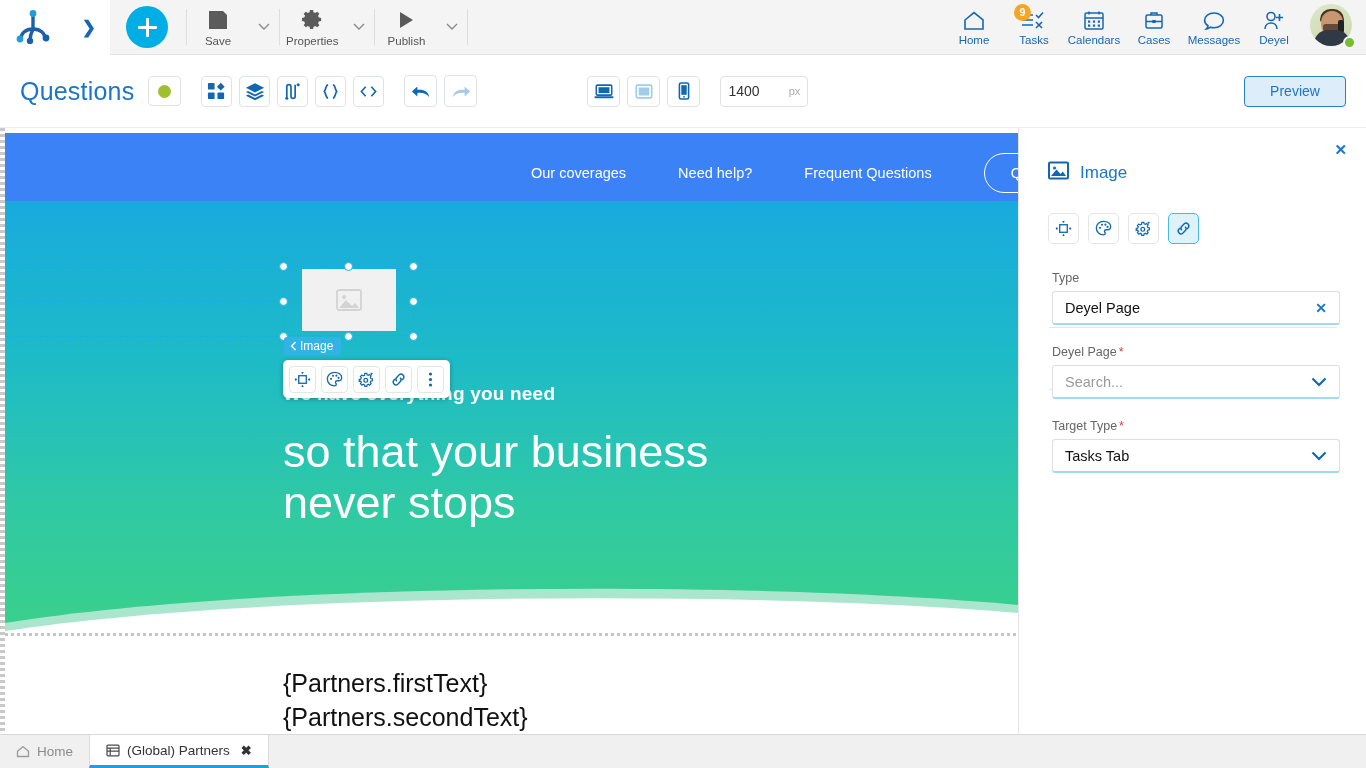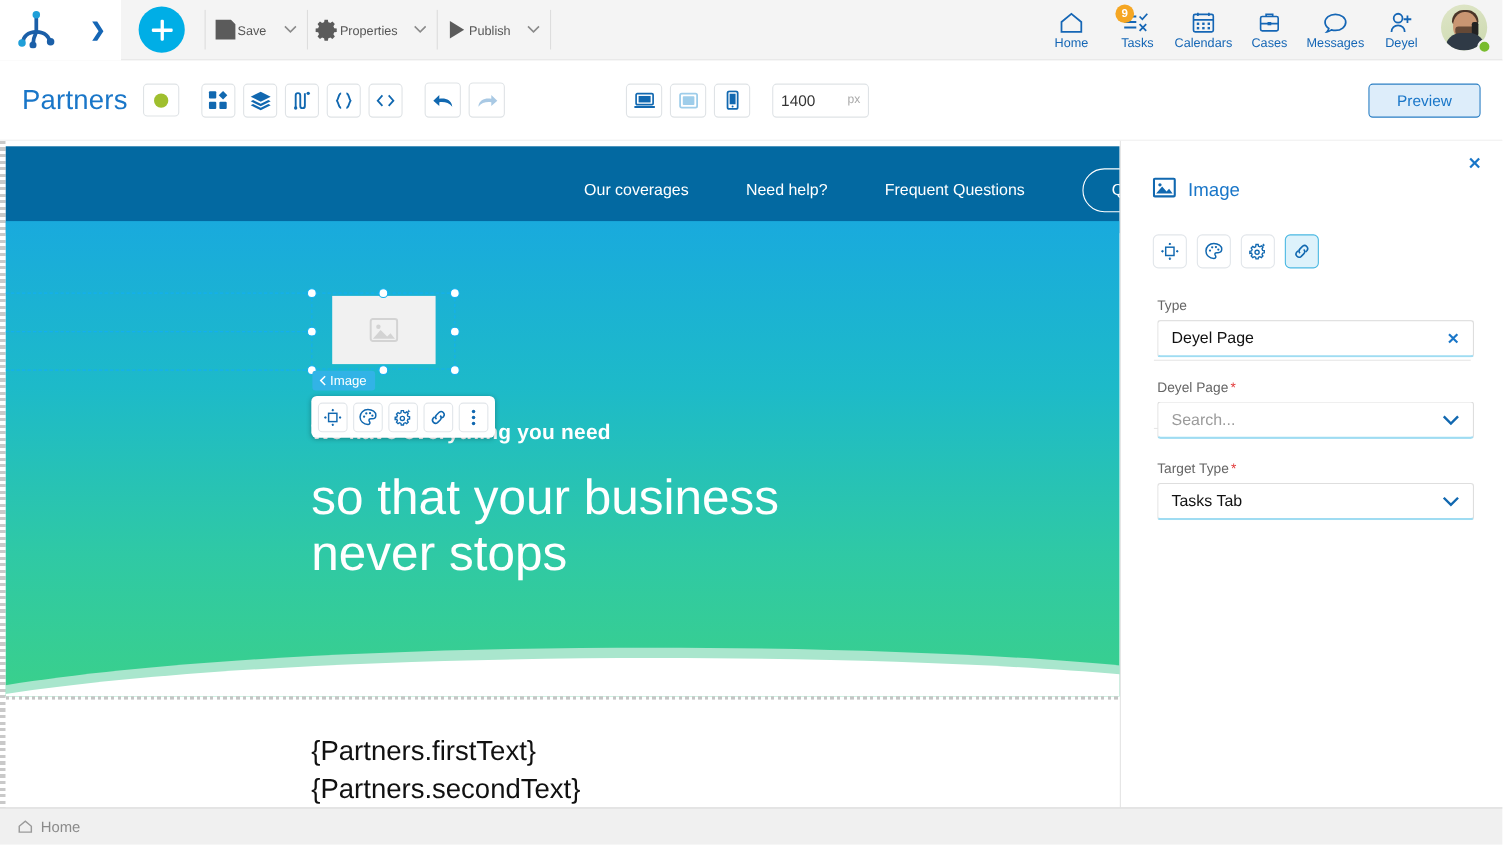--- a/index.html
+++ b/index.html
@@ -30,21 +30,21 @@
   }
   .plus-btn::before, .plus-btn::after {
     content: ""; position: absolute; background: #fff; border-radius: 1px;
   }
   .plus-btn::before { width: 19px; height: 3px; left: 11.5px; top: 19.5px; }
   .plus-btn::after { width: 3px; height: 19px; left: 19.5px; top: 11.5px; }
 
   .tb-sep { width: 1px; height: 36px; background: #dddddd; margin: 0 0px; }
 
   .tb-item {
-    display: flex; flex-direction: row; align-items: center; justify-content: center;
+    display: flex; flex-direction: column; align-items: center; justify-content: center;
     min-width: 62px; height: 55px; cursor: pointer; padding: 0 6px;
   }
   .tb-item .ic { height: 24px; display: flex; align-items: center; }
   .tb-item .lb { font-size: 11.5px; color: #555; margin-top: 3px; }
   .caret-btn {
     width: 30px; height: 55px; display: flex; align-items: center; justify-content: center;
     cursor: pointer;
   }
   .caret-btn svg { display: block; }
 
@@ -140,21 +140,21 @@
   }
   .ruler-left {
     position: absolute; left: 0; top: 0; width: 5px; height: 606px;
     background: repeating-linear-gradient(to bottom, #c9c9c9 0 3px, #ffffff 3px 6px);
     z-index: 7;
   }
   .page-wrap { position: absolute; left: 5px; top: 0; width: 1013px; height: 589px; }
 
   .site-header {
     position: absolute; left: 0; top: 5px; width: 1013px; height: 79px;
-    background: #0369a1; display: flex; align-items: center;
+    background: #3b82f6; display: flex; align-items: center;
   }
   .site-nav { margin-left: 500px; display: flex; align-items: center; gap: 0; }
   .site-nav a {
     color: #fff; font-size: 14.5px; text-decoration: none; padding: 0 26px; white-space: nowrap;
   }
   .quote-pill {
     margin-left: 26px; height: 40px; min-width: 120px; border: 1px solid #fff;
     border-radius: 21px; display: flex; align-items: center; padding: 0 26px;
     color: #fff; font-size: 14.5px; white-space: nowrap;
   }
@@ -421,21 +421,21 @@
         <div class="beard"></div>
         <div class="phone"></div>
         <div class="body"></div>
       </div>
       <span class="online-dot"></span>
     </div>
   </div>
 </div>
 
 <div class="subbar">
-  <span class="page-title">Partners</span>
+  <span class="page-title">Questions</span>
 
   <div class="status-box">
     <span class="status-dot"></span>
   </div>
 
   <div class="ibtn gap">
     <svg width="19" height="19" viewBox="0 0 20 20" fill="#1168b0">
       <rect x="1" y="1" width="7" height="7" rx="1"></rect>
       <rect x="1" y="11" width="7" height="7" rx="1"></rect>
       <rect x="11" y="11" width="7" height="7" rx="1"></rect>
@@ -717,13 +717,21 @@
   </div>
 </div>
 
 <div class="taskbar">
   <div class="tb-tab">
     <svg width="14" height="13" viewBox="0 0 14 13" fill="none" stroke="#9a9a9a" stroke-width="1.3">
       <path d="M1.5 6.2 L7 1.5 L12.5 6.2 V11.5 H1.5 Z"></path>
     </svg>
     <span>Home</span>
   </div>
+  <div class="tb-tab active">
+    <svg width="14" height="13" viewBox="0 0 14 13" fill="none" stroke="#4a4a4a" stroke-width="1.2">
+      <rect x="1" y="1.2" width="12" height="10.6" rx="1"></rect>
+      <path d="M1 4.2 H13 M1 7.2 H13 M4.2 4.2 V11.8"></path>
+    </svg>
+    <span>(Global) Partners</span>
+    <span class="cls">✖</span>
+  </div>
 </div>
 
 </body></html>

